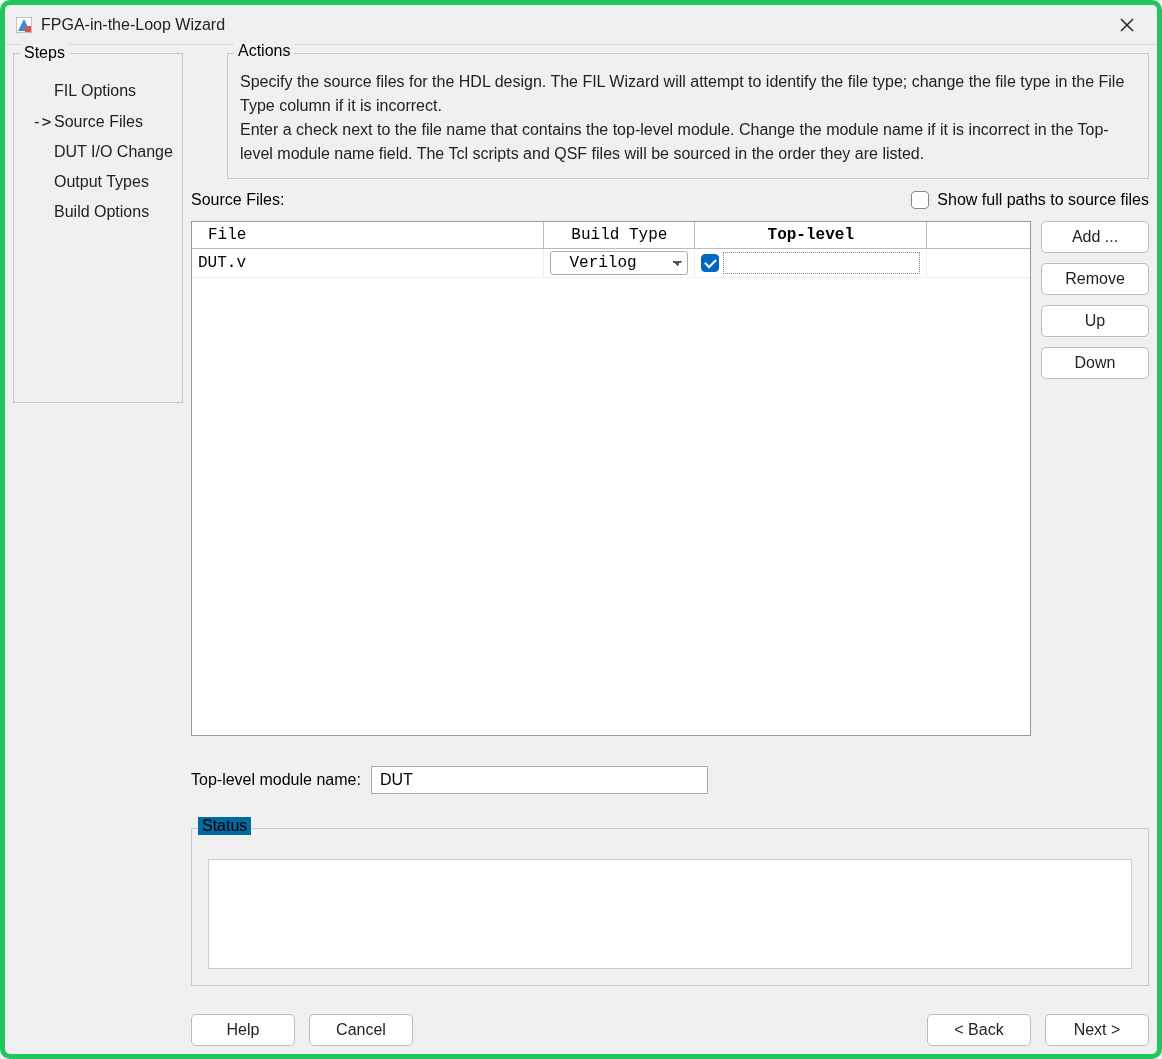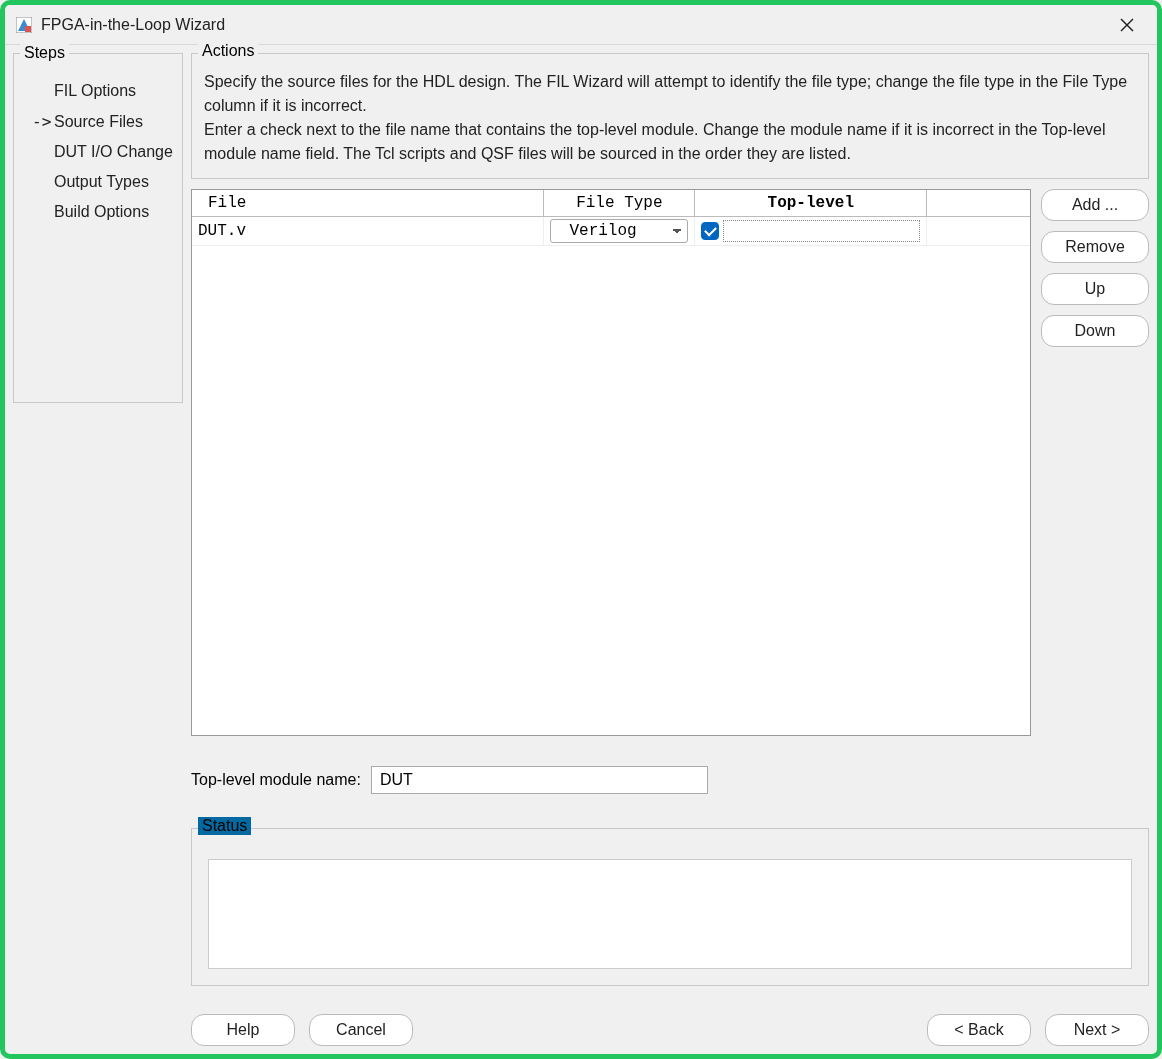--- a/index.html
+++ b/index.html
@@ -99,20 +99,21 @@
       display: flex;
       flex-direction: column;
       gap: 10px;
       min-height: 0;
     }
     .actions-panel {
       border: 1px solid #c8c8c8;
       background: #f0f0f0;
       padding: 10px 12px 12px 12px;
       position: relative;
+      margin-left: 36px;
     }
     .actions-panel .legend {
       position: absolute;
       top: -12px;
       left: 6px;
       background: #f0f0f0;
       padding: 0 4px;
       font-size: 16px;
     }
     .actions-text {
@@ -232,21 +233,21 @@
     .table-fill { flex: 1; }
     .side-buttons {
       width: 108px;
       display: flex;
       flex-direction: column;
       gap: 10px;
     }
     button.btn {
       background: #fff;
       border: 1px solid #bbb;
-      border-radius: 13px;
+      border-radius: 5px;
       padding: 6px 10px;
       font-size: 16px;
       cursor: pointer;
       color: #222;
     }
     .module-name-row {
       display: flex;
       align-items: center;
       gap: 10px;
       margin-top: 20px;
@@ -322,28 +323,35 @@
       </div>
     </div>
 
     <div class="main-panel">
       <div class="actions-panel">
         <span class="legend">Actions</span>
         <div class="actions-text">Specify the source files for the HDL design. The FIL Wizard will attempt to identify the file type; change the file type in the File Type column if it is incorrect.
 Enter a check next to the file name that contains the top-level module. Change the module name if it is incorrect in the Top-level module name field. The Tcl scripts and QSF files will be sourced in the order they are listed.</div>
       </div>
 
+      <div class="source-files-header">
+        <span class="source-files-label">Source Files:</span>
+        <label class="checkbox-label">
+          <span class="chk"></span>
+          <span>Show full paths to source files</span>
+        </label>
+      </div>
 
       <div class="files-area">
         <div class="table-wrap">
           <table>
             <thead>
               <tr>
                 <th class="col-file">File</th>
-                <th class="col-type">File Type</th>
+                <th class="col-type">Build Type</th>
                 <th class="col-toplevel">Top-level</th>
                 <th class="col-rest"></th>
               </tr>
             </thead>
             <tbody>
               <tr>
                 <td>DUT.v</td>
                 <td>
                   <select class="file-type-select">
                     <option>Verilog</option>

